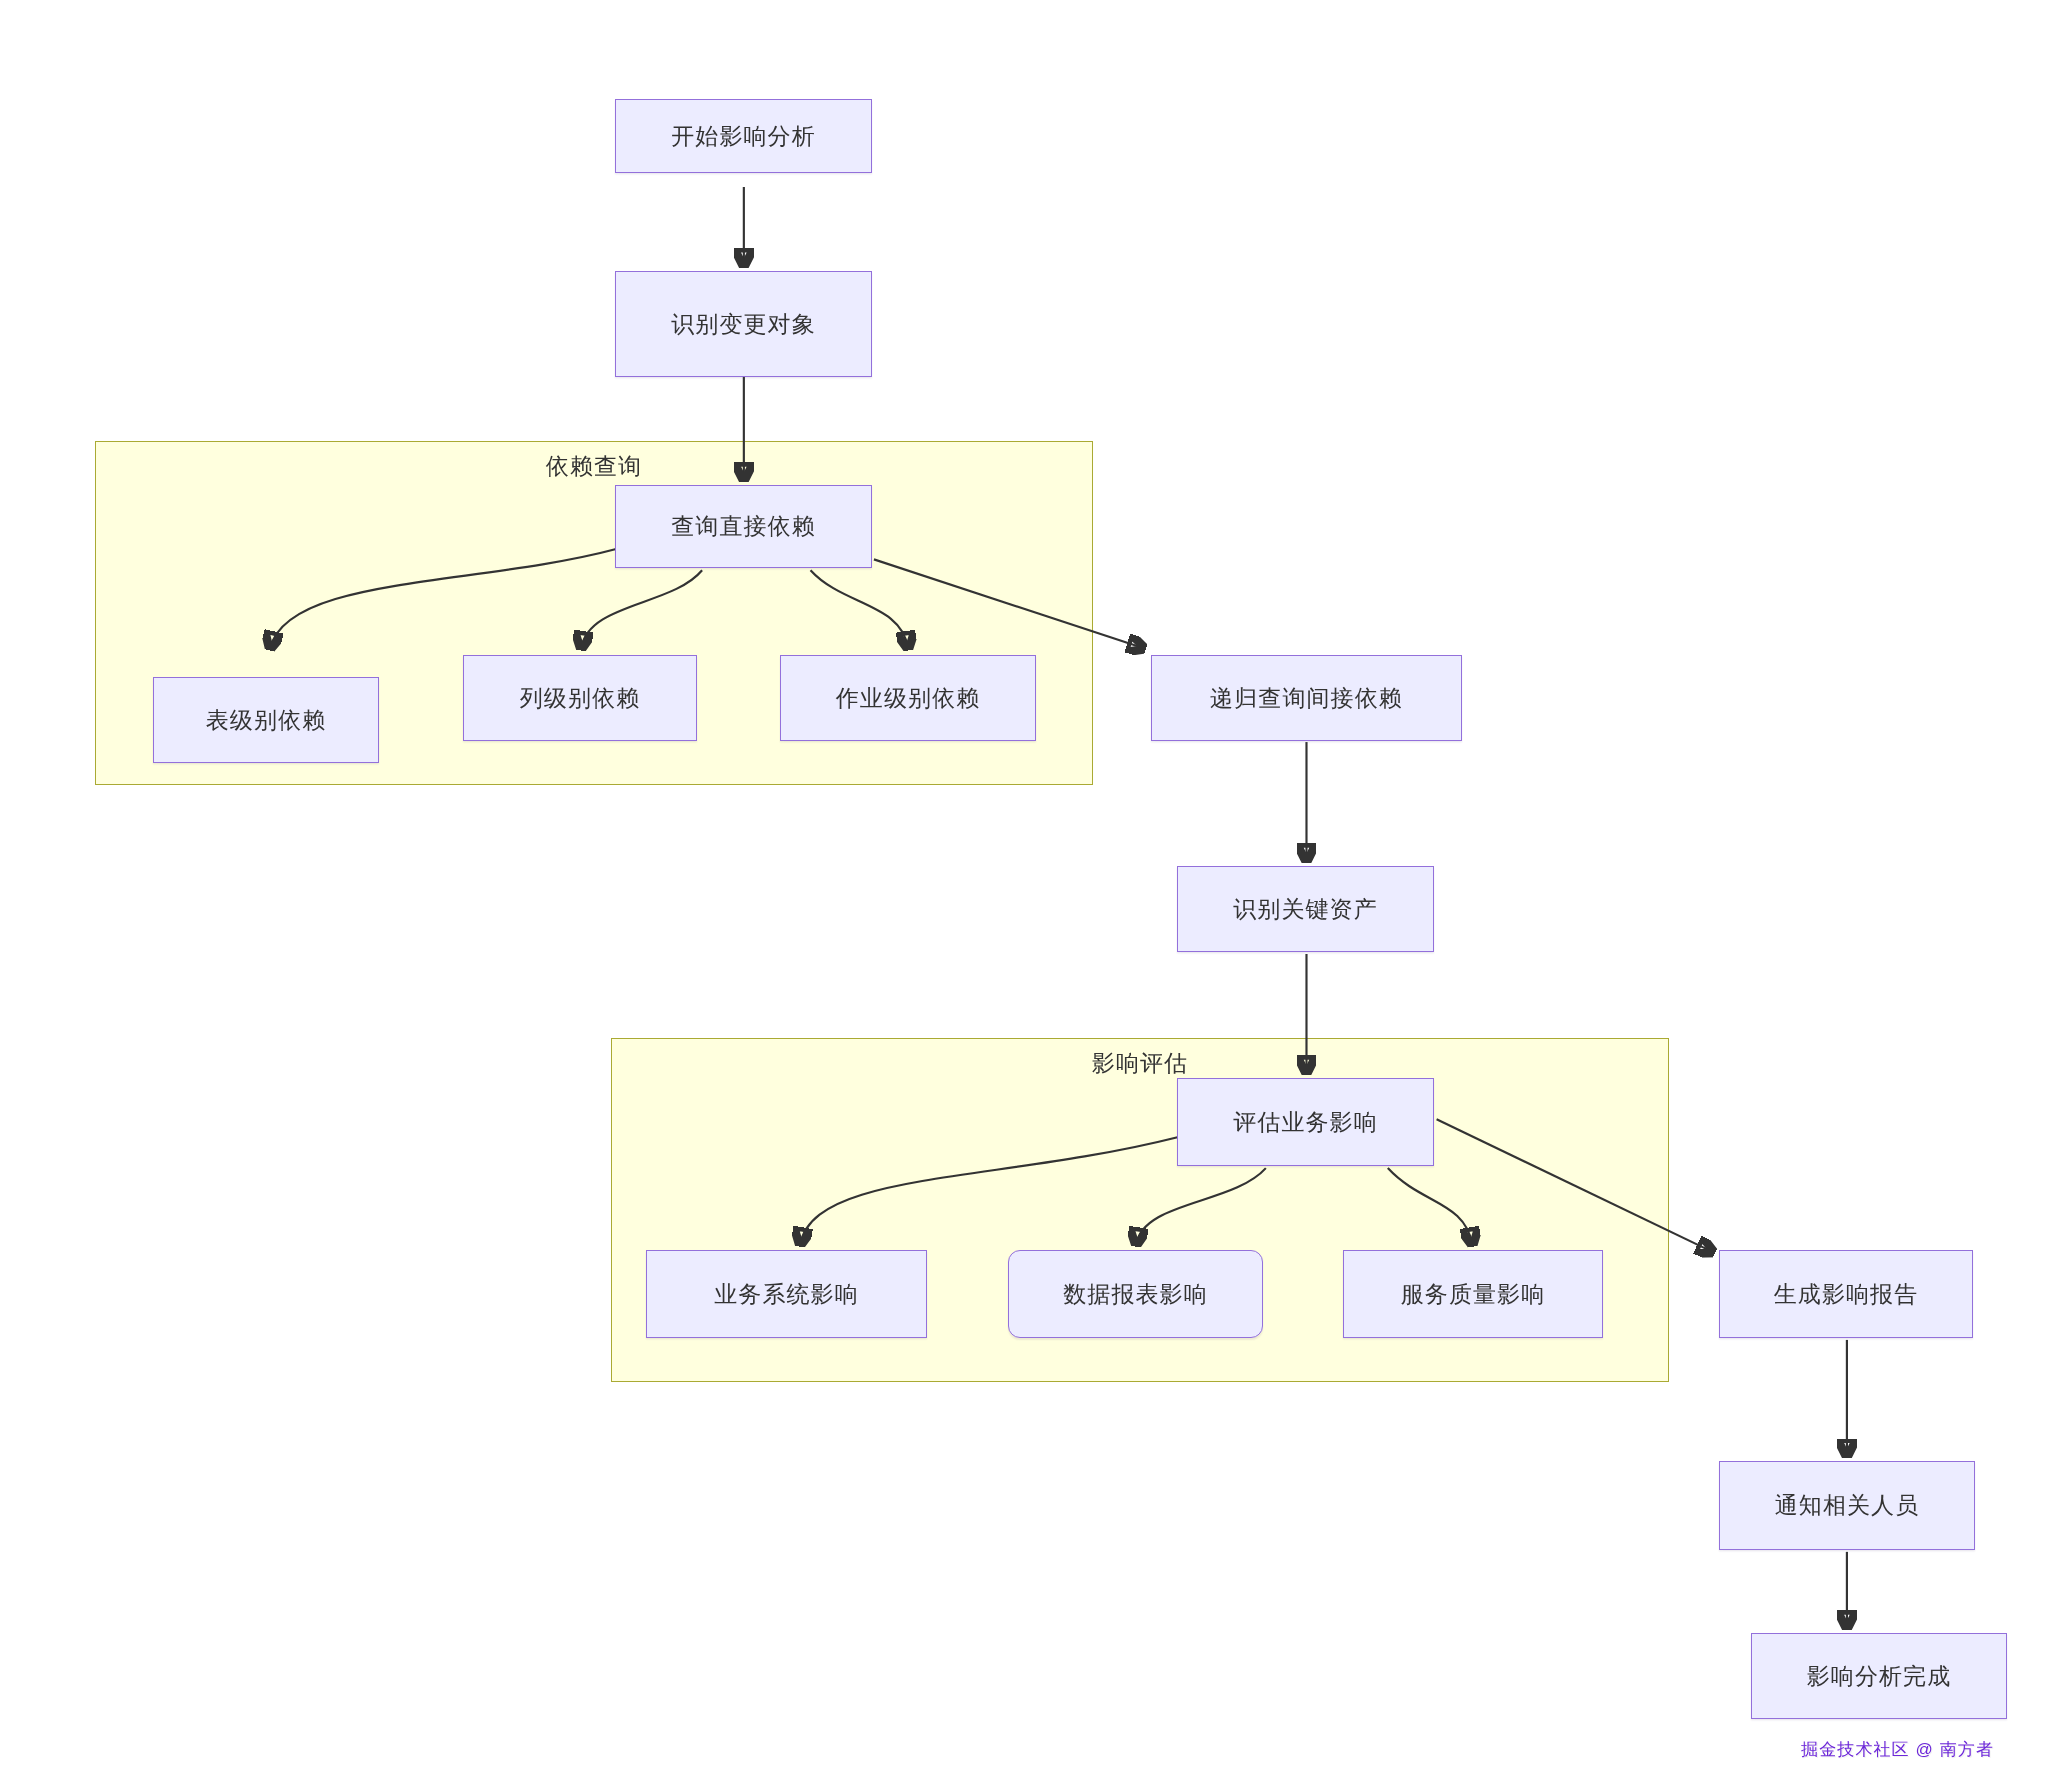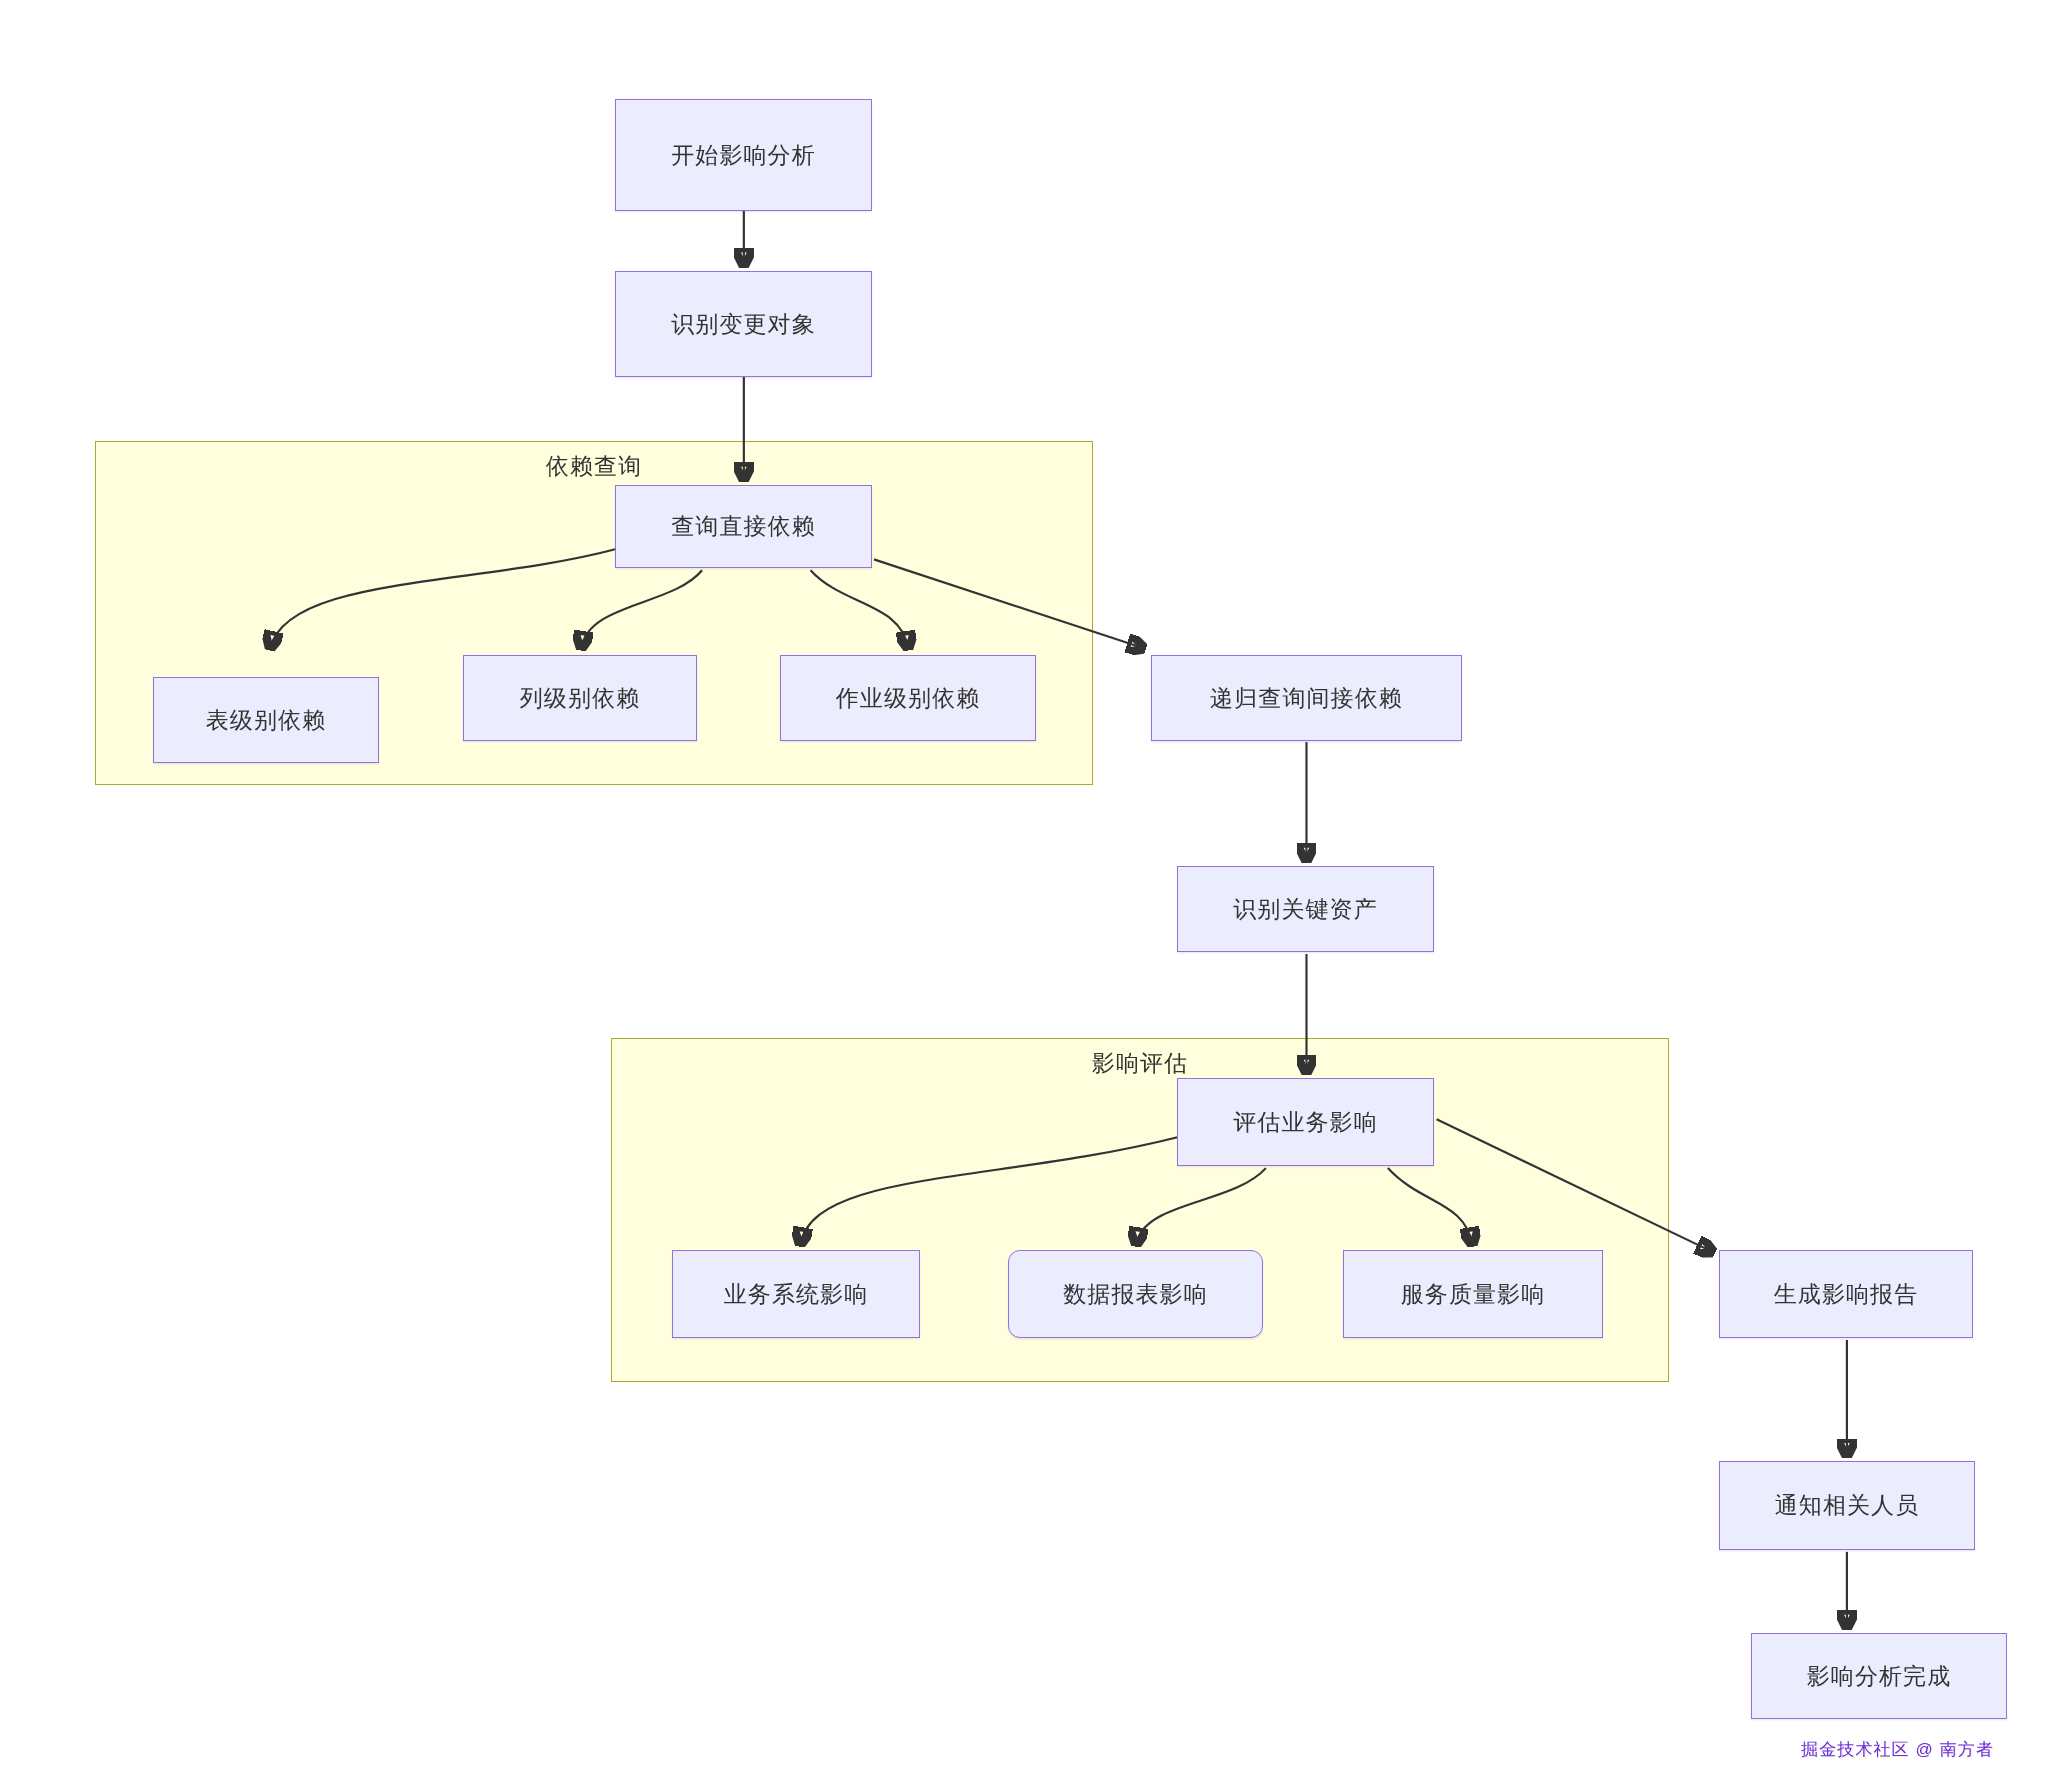--- a/index.html
+++ b/index.html
@@ -38,30 +38,30 @@
     font-size: 23px;
     color: #333333;
     letter-spacing: 1.1px;
     box-shadow: 0 1.6px 1.6px rgba(80,60,120,0.10);
     white-space: nowrap;
   }
   #edge-layer { position: absolute; left: 0; top: 0; }
   #edge-layer path { stroke: #333333; stroke-width: 4; fill: none; }
 
   
-  #n-start       { left:615px; top:99px;  width:257px; height:112px; }
+  #n-start       { left:615px; top:99px;  width:257px; height:74px; }
   #n-identify    { left:615px; top:271px;  width:257px; height:106px; }
   #n-query-direct{ left:615px; top:485px;  width:257px; height:83px; }
   #n-table       { left:153px;  top:677px; width:226px; height:86px; }
   #n-column      { left:463px;  top:655px; width:234px; height:86px; }
   #n-job         { left:780px; top:655px; width:256px; height:86px; }
   #n-recursive   { left:1151px; top:655px; width:311px; height:86px; }
   #n-key-assets  { left:1177px; top:866px; width:257px; height:86px; }
   #n-assess      { left:1177px; top:1078px; width:257px; height:88px; }
-  #n-biz         { left:672px; top:1250px; width:248px; height:88px; }
+  #n-biz         { left:646px; top:1250px; width:281px; height:88px; }
   #n-report      { left:1008px; top:1250px; width:255px; height:88px;border-radius:12px; }
   #n-quality     { left:1343px; top:1250px; width:260px; height:88px; }
   #n-gen         { left:1719px; top:1250px; width:254px; height:88px; }
   #n-notify      { left:1719px; top:1461px; width:256px; height:89px; }
   #n-complete    { left:1719px; top:1633px; width:256px; height:86px;margin-left:32px; }
 
   
   #sg-dependency { left:95px;  top:441px;  width:998px; height:344px; }
   #sg-impact     { left:611px; top:1038px; width:1058px; height:344px; }
 

